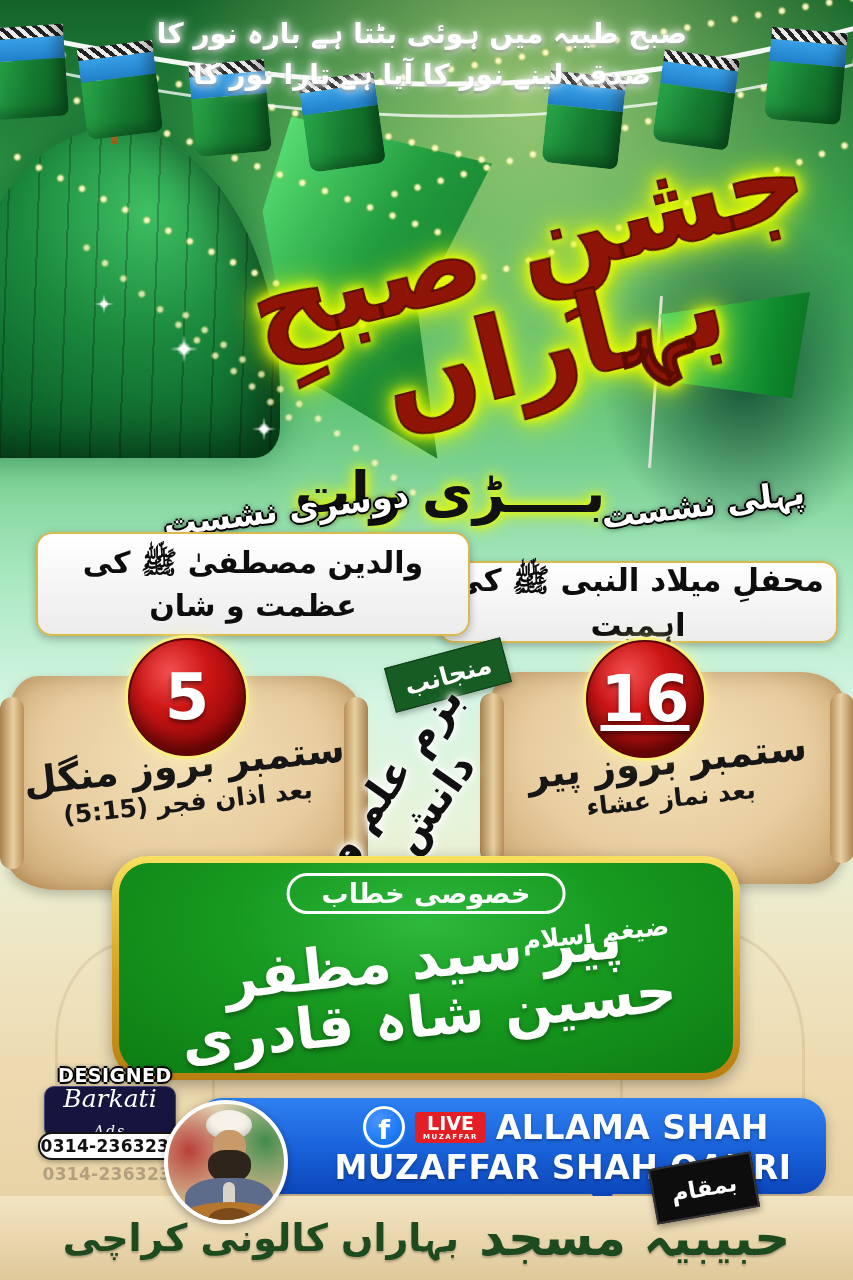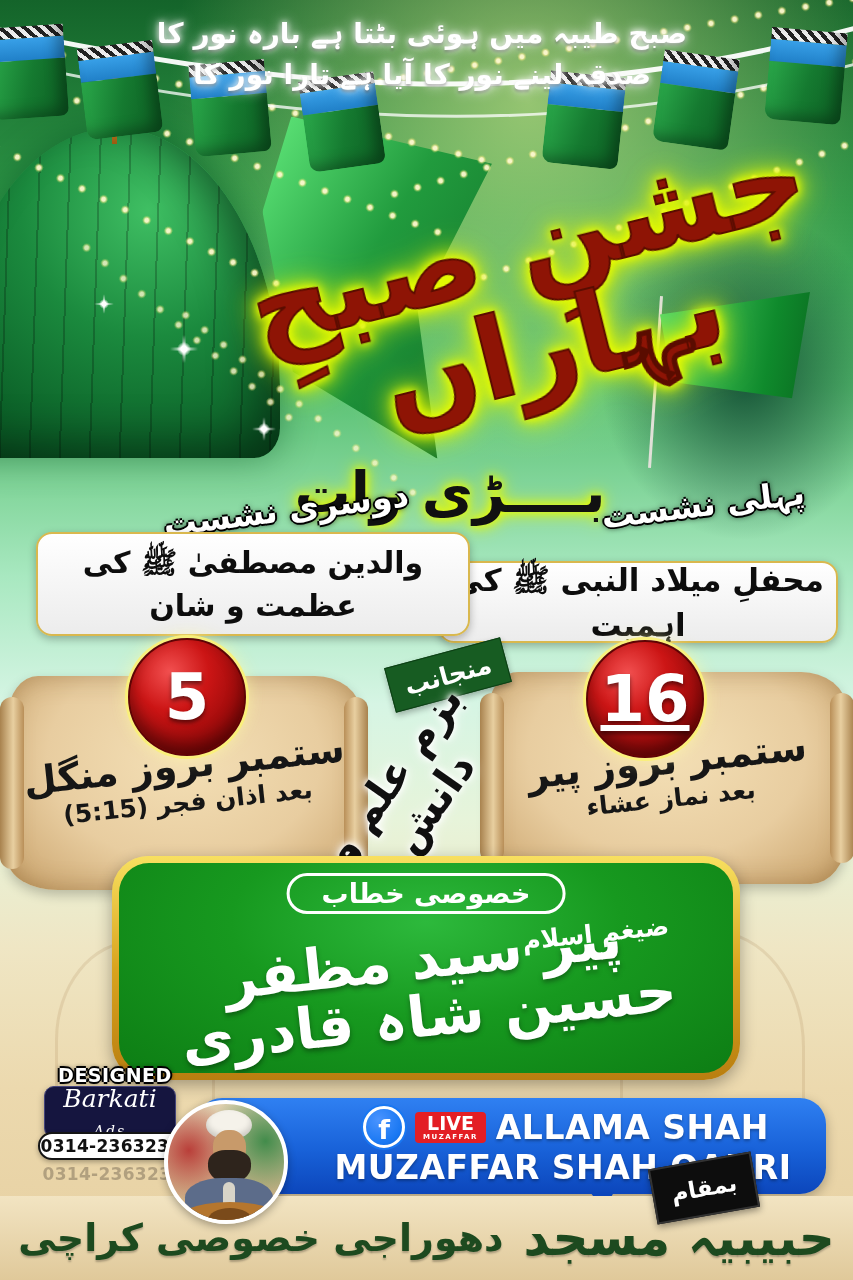--- a/index.html
+++ b/index.html
@@ -291,17 +291,17 @@
   <div class="abs photo-circle">
     <div class="pc turban"></div>
     <div class="pc face"></div>
     <div class="pc beard"></div>
     <div class="pc robe"></div>
     <div class="pc desk"></div>
   </div>
 
   <div class="abs venue-strip">
     <span class="masjid-name">حبیبیہ مسجد</span>
-    <span class="venue-address">دھوراجی خصوصی کراچی</span>
+    <span class="venue-address">بہاراں کالونی کراچی</span>
   </div>
   <div class="abs venue-label">بمقام</div>
 
 </div>
 
 </body></html>

